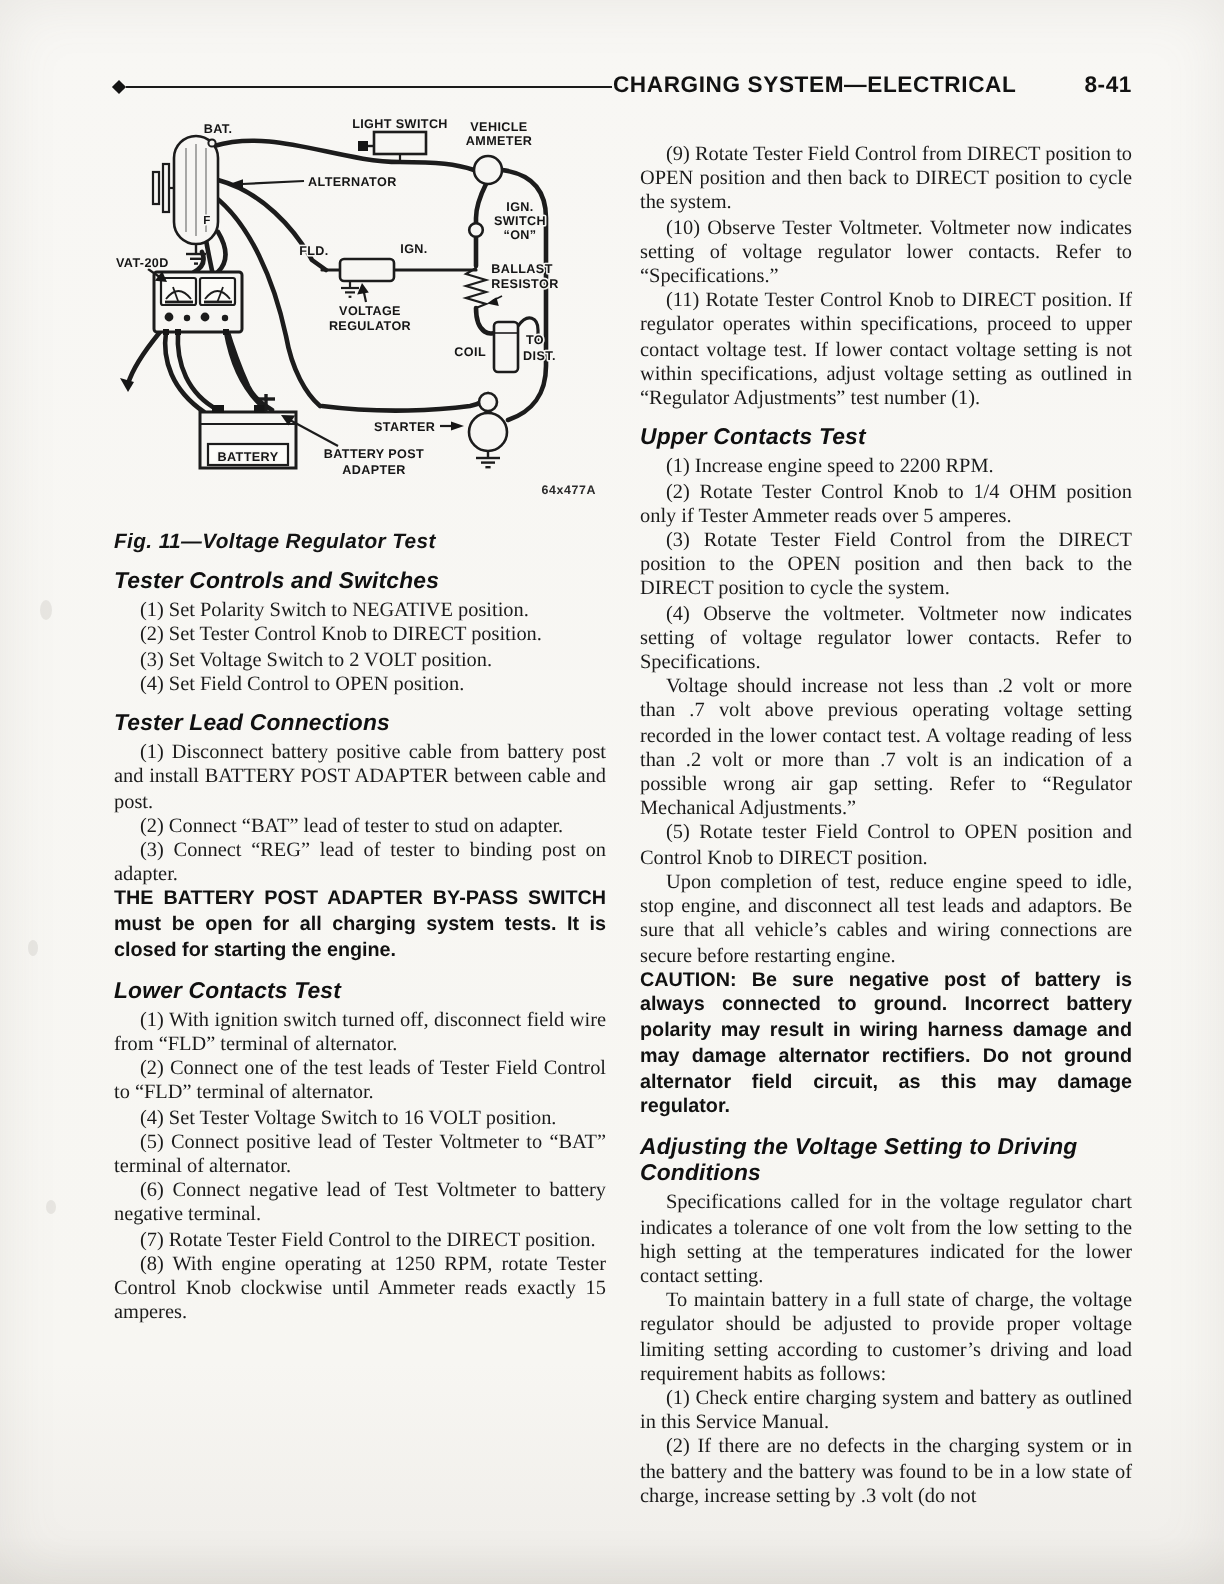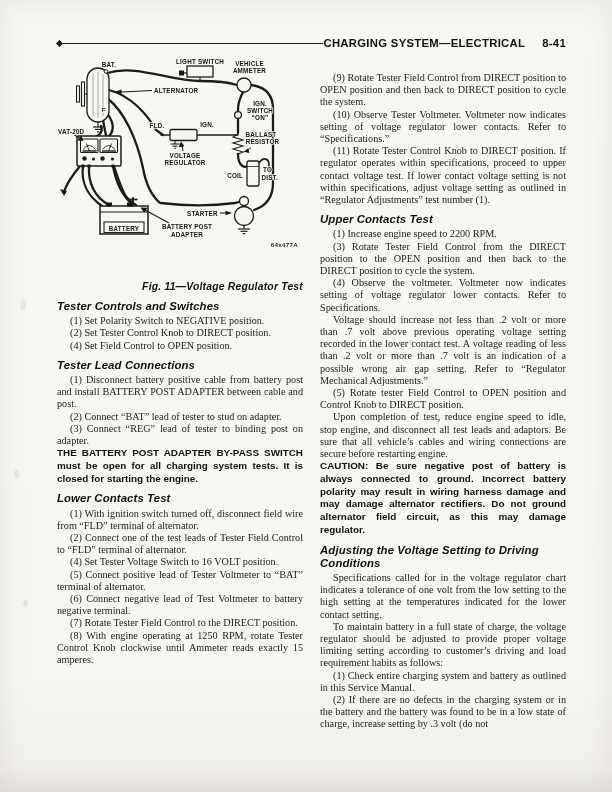--- a/index.html
+++ b/index.html
@@ -12,27 +12,27 @@
     position:relative;width:612px;height:792px;
     background:linear-gradient(180deg,#f8f7f4 0%,#f7f6f2 86%,#f1efeb 97%,#e7e5e0 100%);
     box-shadow:inset 0 0 30px rgba(120,115,105,.12);
   }
   .artifact{position:absolute;background:#c9c6c0;opacity:.35;border-radius:50%;}
   .content{position:absolute;left:57px;top:36px;width:509px;}
   .pagehead{display:flex;align-items:center;height:15px;}
   .bullet{width:5px;height:5px;background:#141414;transform:rotate(45deg);flex:0 0 auto;}
   .rule{flex:1 1 auto;height:1.7px;background:#1a1a1a;margin-left:1px;}
   .htitle{font:700 11.3px/13px "Liberation Sans",sans-serif;color:#121212;letter-spacing:.3px;white-space:nowrap;}
-  .pnum{font:700 11.3px/13px "Liberation Sans",sans-serif;color:#121212;margin-left:17px;letter-spacing:.3px;}
+  .pnum{font:700 11.3px/13px "Liberation Sans",sans-serif;color:#121212;margin-left:34px;letter-spacing:.3px;}
   .cols{display:flex;gap:17px;margin-top:5px;}
   .col{width:246px;flex:0 0 246px;}
   figure{margin:0 0 2px 0;}
   figcaption{
     font:italic 700 10.4px/12px "Liberation Sans",sans-serif;color:#131313;
-    text-align:right;margin:21px 0 3px;letter-spacing:.2px;
+    text-align:left;margin:6px 0 3px;letter-spacing:.2px;
   }
   .p{font:10.2px/12.2px "Liberation Serif",serif;color:#1b1b1b;text-align:justify;text-indent:13px;margin:0;}
   .b{font:700 9.9px/12.7px "Liberation Sans",sans-serif;color:#111;text-align:justify;margin:0;}
   .h{font:italic 700 11.4px/13.2px "Liberation Sans",sans-serif;color:#101010;margin:7px 0 2px;letter-spacing:.1px;}
   .col.right .p:first-child{margin-top:16px;}
   svg{display:block;}
   .lbl{
     font:700 6.3px "Liberation Sans",sans-serif;fill:#151515;letter-spacing:.2px;
     paint-order:stroke;stroke:#f7f6f3;stroke-width:1.6px;stroke-linejoin:round;
   }
@@ -207,20 +207,21 @@
             <text class="lbl" x="130" y="181" text-anchor="middle">ADAPTER</text>
             <text class="lbl" x="1" y="77.5" text-anchor="start">VAT-20D</text>
             <text class="code" x="241" y="191" text-anchor="end">64x477A</text>
           </svg>
           <figcaption>Fig. 11—Voltage Regulator Test</figcaption>
         </figure>
 
         <div class="h">Tester Controls and Switches</div>
         <p class="p">(1) Set Polarity Switch to NEGATIVE position.</p>
         <p class="p">(2) Set Tester Control Knob to DIRECT position.</p>
+        <p class="p">(3) Set Voltage Switch to 2 VOLT position.</p>
         <p class="p">(4) Set Field Control to OPEN position.</p>
         <div class="h">Tester Lead Connections</div>
         <p class="p">(1) Disconnect battery positive cable from battery post and install BATTERY POST ADAPTER between cable and post.</p>
         <p class="p">(2) Connect “BAT” lead of tester to stud on adapter.</p>
         <p class="p">(3) Connect “REG” lead of tester to binding post on adapter.</p>
         <p class="b">THE BATTERY POST ADAPTER BY-PASS SWITCH must be open for all charging system tests. It is closed for starting the engine.</p>
         <div class="h">Lower Contacts Test</div>
         <p class="p">(1) With ignition switch turned off, disconnect field wire from “FLD” terminal of alternator.</p>
         <p class="p">(2) Connect one of the test leads of Tester Field Control to “FLD” terminal of alternator.</p>
         <p class="p">(4) Set Tester Voltage Switch to 16 VOLT position.</p>
@@ -229,20 +230,21 @@
         <p class="p">(7) Rotate Tester Field Control to the DIRECT position.</p>
         <p class="p">(8) With engine operating at 1250 RPM, rotate Tester Control Knob clockwise until Ammeter reads exactly 15 amperes.</p>
       </div>
 
       <div class="col right">
         <p class="p">(9) Rotate Tester Field Control from DIRECT position to OPEN position and then back to DIRECT position to cycle the system.</p>
         <p class="p">(10) Observe Tester Voltmeter. Voltmeter now indicates setting of voltage regulator lower contacts. Refer to “Specifications.”</p>
         <p class="p">(11) Rotate Tester Control Knob to DIRECT position. If regulator operates within specifications, proceed to upper contact voltage test. If lower contact voltage setting is not within specifications, adjust voltage setting as outlined in “Regulator Adjustments” test number (1).</p>
         <div class="h">Upper Contacts Test</div>
         <p class="p">(1) Increase engine speed to 2200 RPM.</p>
+        <p class="p">(2) Rotate Tester Control Knob to 1/4 OHM position only if Tester Ammeter reads over 5 amperes.</p>
         <p class="p">(3) Rotate Tester Field Control from the DIRECT position to the OPEN position and then back to the DIRECT position to cycle the system.</p>
         <p class="p">(4) Observe the voltmeter. Voltmeter now indicates setting of voltage regulator lower contacts. Refer to Specifications.</p>
         <p class="p">Voltage should increase not less than .2 volt or more than .7 volt above previous operating voltage setting recorded in the lower contact test. A voltage reading of less than .2 volt or more than .7 volt is an indication of a possible wrong air gap setting. Refer to “Regulator Mechanical Adjustments.”</p>
         <p class="p">(5) Rotate tester Field Control to OPEN position and Control Knob to DIRECT position.</p>
         <p class="p">Upon completion of test, reduce engine speed to idle, stop engine, and disconnect all test leads and adaptors. Be sure that all vehicle’s cables and wiring connections are secure before restarting engine.</p>
         <p class="b">CAUTION: Be sure negative post of battery is always connected to ground. Incorrect battery polarity may result in wiring harness damage and may damage alternator rectifiers. Do not ground alternator field circuit, as this may damage regulator.</p>
         <div class="h">Adjusting the Voltage Setting to Driving Conditions</div>
         <p class="p">Specifications called for in the voltage regulator chart indicates a tolerance of one volt from the low setting to the high setting at the temperatures indicated for the lower contact setting.</p>
         <p class="p">To maintain battery in a full state of charge, the voltage regulator should be adjusted to provide proper voltage limiting setting according to customer’s driving and load requirement habits as follows:</p>
         <p class="p">(1) Check entire charging system and battery as outlined in this Service Manual.</p>

